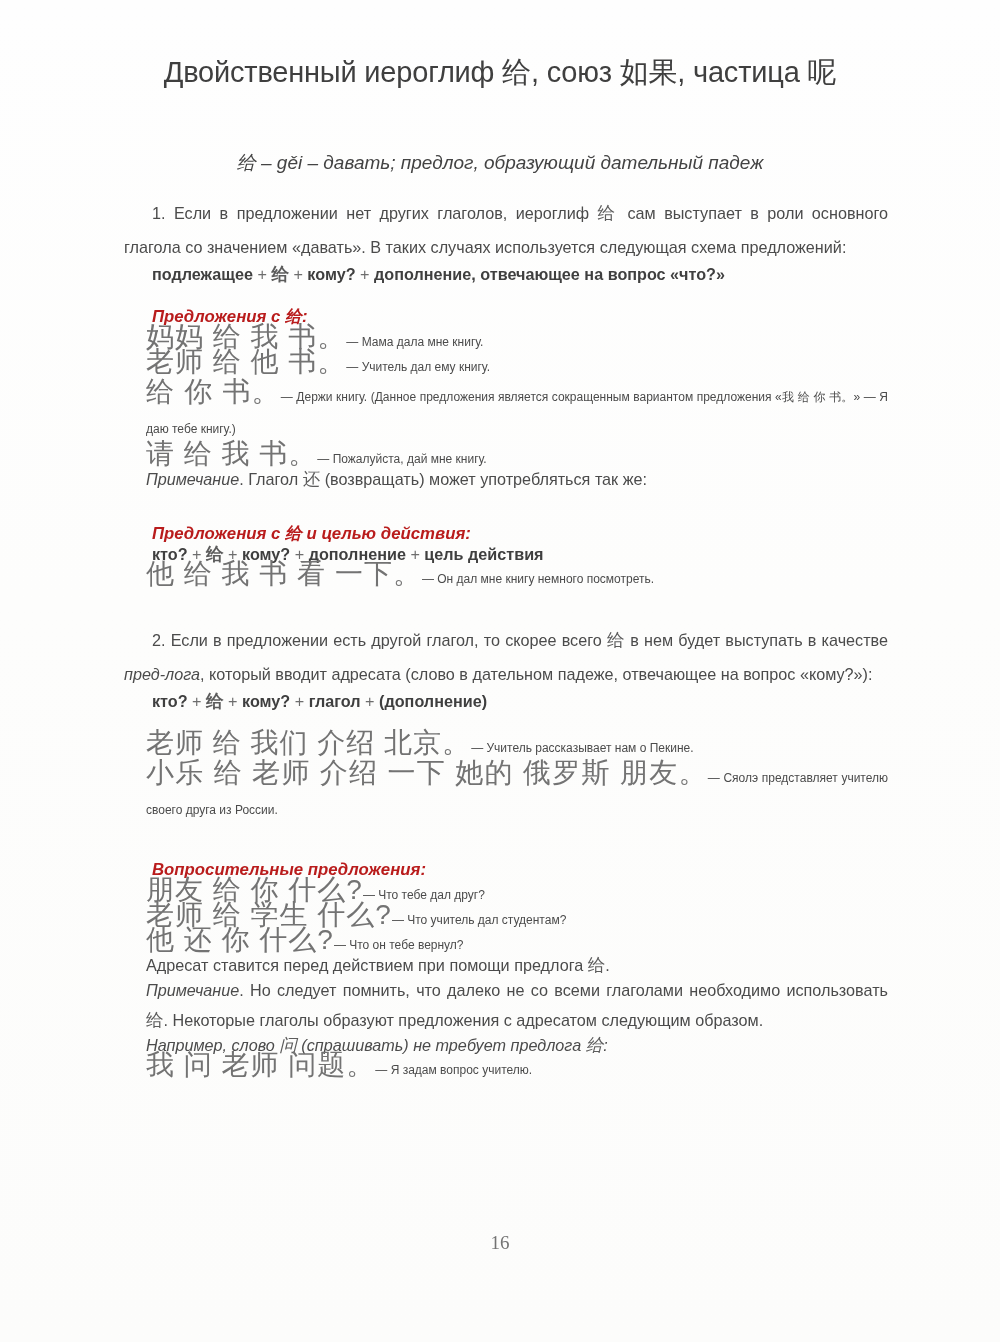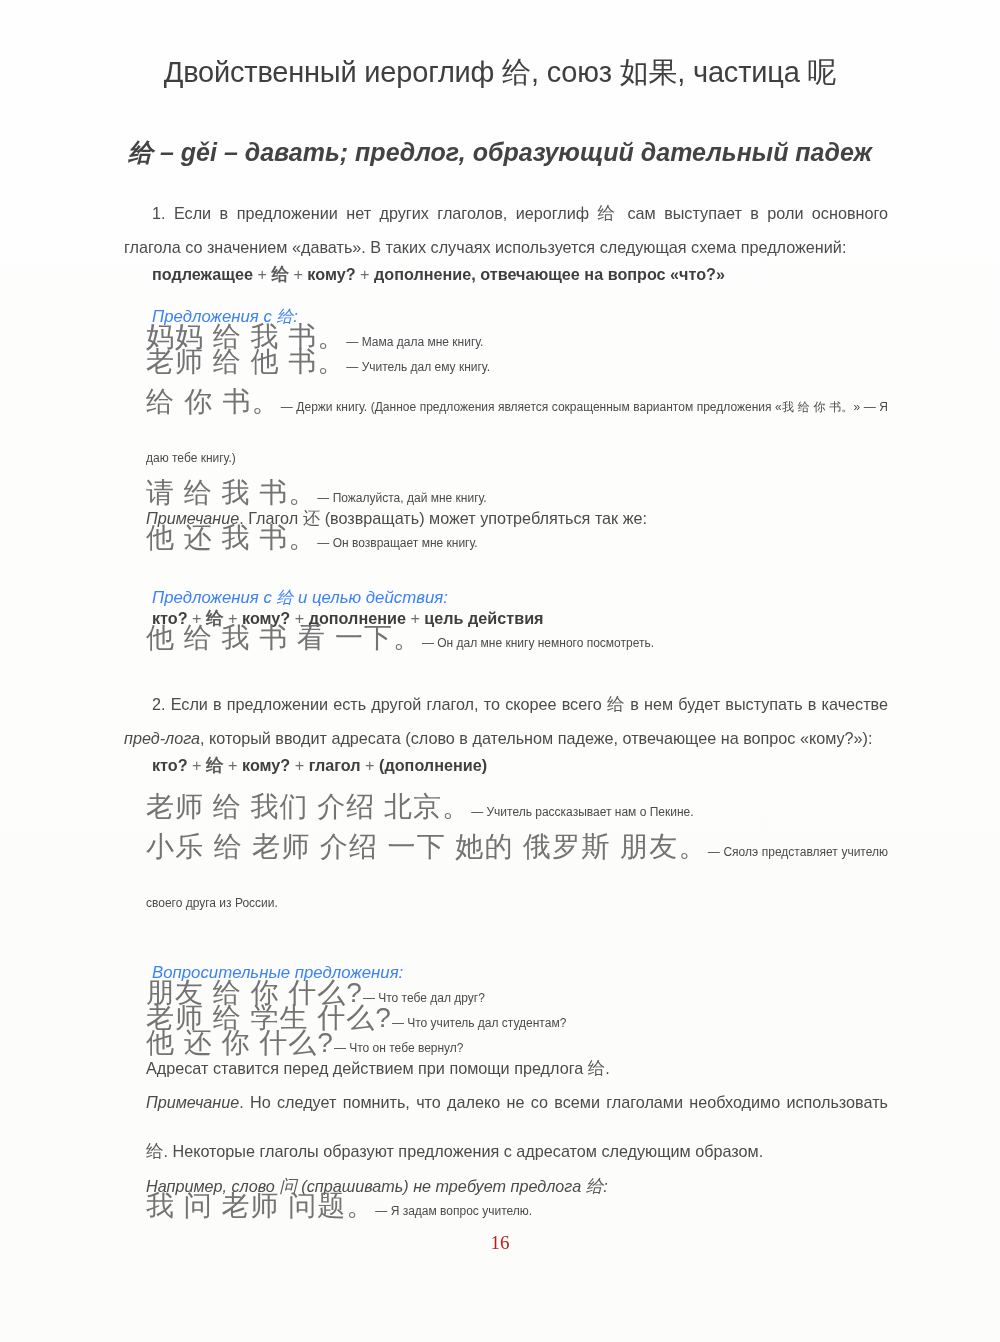--- a/index.html
+++ b/index.html
@@ -43,25 +43,25 @@
     font-size: 29px;
     font-weight: 400;
     letter-spacing: -0.2px;
     color: #3f3f3f;
     white-space: nowrap;
   }
 
   .subtitle {
     position: absolute;
     left: 0;
-    top: 136px;
+    top: 150px;
     width: 1000px;
     text-align: center;
-    font-size: 25px;
-    font-weight: bold;
+    font-size: 19px;
+    font-weight: normal;
     font-style: italic;
     color: #434343;
     white-space: nowrap;
   }
 
   .body-block {
     position: absolute;
     left: 124px;
     width: 764px;
     top: 196px;
@@ -98,45 +98,45 @@
   }
 
   .scheme {
     font-weight: bold;
     font-size: 16.2px;
     color: #3f3f3f;
   }
   .scheme .plus { font-weight: normal; color: #6d6d6d; }
 
   .sec-head {
-    font-weight: normal;
+    font-weight: bold;
     font-style: italic;
     font-size: 16.8px;
-    color: #3b82f6;
+    color: #b91c1c;
   }
 
   .it { font-style: italic; }
 
   .line { line-height: 20px; white-space: nowrap; }
-  .line-wrap { line-height: 49px; }
+  .line-wrap { line-height: 30px; }
 
   .ind1 { padding-left: 28px; }
   .ind2 { padding-left: 22px; }
   .gap-md { height: 22px; }
   .gap-lg { height: 34px; }
 
   .page-number {
     position: absolute;
     left: 0;
     top: 1232px;
     width: 1000px;
     text-align: center;
     font-family: "Liberation Serif", serif;
     font-size: 19px;
-    color: #b91c1c;
+    color: #737373;
   }
 </style>
 </head>
 <body>
 
 <div class="page"></div>
 
 <div class="content">
 
   <h1 class="title">Двойственный иероглиф 给, союз 如果, частица 呢</h1>
@@ -156,21 +156,20 @@
     <p class="ind2 line"><span class="han-line">妈妈 给 我 书。</span><span class="ru-gloss">— Мама дала мне книгу.</span></p>
 
     <p class="ind2 line"><span class="han-line">老师 给 他 书。</span><span class="ru-gloss">— Учитель дал ему книгу.</span></p>
 
     <p class="ind2 line-wrap"><span class="han-line">给 你 书。</span><span class="ru-gloss">— Держи книгу. (Данное предложения является сокращенным вариантом предложения «我 给 你 书。» — Я даю тебе книгу.)</span></p>
 
     <p class="ind2 line"><span class="han-line">请 给 我 书。</span><span class="ru-gloss">— Пожалуйста, дай мне книгу.</span></p>
 
     <p class="ind2 line"><span class="it">Примечание</span><span>. Глагол </span><span class="han">还</span><span> (возвращать) может употребляться так же:</span></p>
 
-    <p class="ind2 line"><span class="han-line">他 还 我 书。</span><span class="ru-gloss">— Он возвращает мне книгу.</span></p>
 
     <div class="gap-lg"></div>
 
     <p class="ind1 line"><span class="sec-head">Предложения с </span><span class="sec-head han">给</span><span class="sec-head"> и целью действия</span><span class="sec-head">:</span></p>
 
     <p class="scheme ind1 line"><span>кто?</span><span class="plus"> + </span><span class="han">给</span><span class="plus"> + </span><span>кому?</span><span class="plus"> + </span><span>дополнение</span><span class="plus"> + </span><span>цель действия</span></p>
 
     <p class="ind2 line"><span class="han-line">他 给 我 书 看 一下。</span><span class="ru-gloss">— Он дал мне книгу немного посмотреть.</span></p>
 
     <div class="gap-lg"></div>

